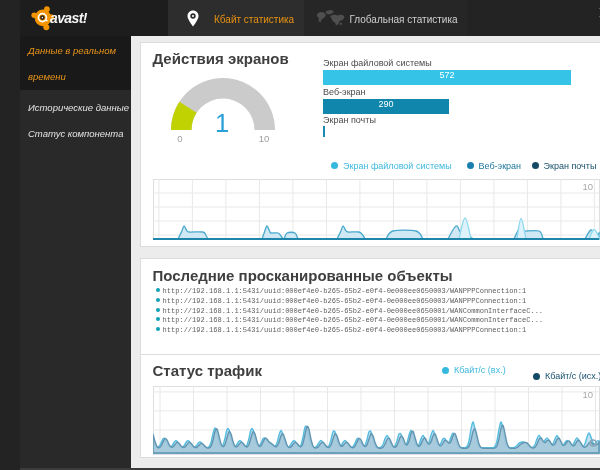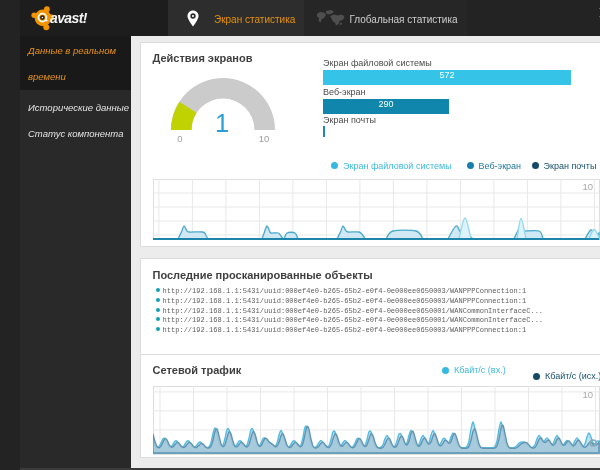--- a/index.html
+++ b/index.html
@@ -29,21 +29,21 @@
 #mi1 { top:0px; height:54px; background:#191919; color:#e8941a; padding-top:2px; line-height:26px; }
 #mi2 { top:66px; }
 #mi3 { top:92px; }
 
 
 #content { position:absolute; left:111px; top:36px; width:484px; height:431.5px; background:#ececec; }
 .card { position:absolute; left:9px; width:463px; background:#ffffff; border:1px solid #dcdcdc; }
 #card1 { top:6px;  height:205px; }
 #card2 { top:222px; height:102px; }
 #card3 { top:318px; height:104px; }
-.h { position:absolute; font-size:11px; font-weight:bold; color:#3f3f3f; line-height:11px; }
+.h { position:absolute; font-size:15px; font-weight:bold; color:#3f3f3f; line-height:11px; }
 
 
 #h1 { left:11.5px; top:10px; }
 #gauge { position:absolute; left:11.5px; top:32.5px; }
 .blabel { position:absolute; left:182px; font-size:9px; color:#4a4a4a; line-height:10px; }
 .bar { position:absolute; left:182px; height:15px; color:#ffffff; font-size:9px; text-align:center; line-height:10px; }
 .legend { position:absolute; font-size:9px; line-height:12px; white-space:nowrap; }
 .dot { display:inline-block; width:7px; height:7px; border-radius:50%; margin-right:5px; position:relative; top:0.5px; }
 #chart1 { position:absolute; left:11.5px; top:136px; }
 
@@ -85,21 +85,21 @@
 <circle cx="12.4" cy="14.6" r="0.8" fill="#ffffff"></circle>
 <path d="M16,17.6 l1.6,0 m-0.8,-0.8 l0,1.6" stroke="#ffffff" stroke-width="1"></path>
 </svg>
     <div id="logotext">avast!</div>
     <div id="tab1">
         <svg width="12" height="17" viewBox="0 0 12 17">
 <path d="M6,0.4 C2.9,0.4 0.5,2.8 0.5,5.9 C0.5,8.3 2.5,11.5 6,16.6 C9.5,11.5 11.5,8.3 11.5,5.9 C11.5,2.8 9.1,0.4 6,0.4 Z" fill="#ffffff"></path>
 <circle cx="6" cy="6" r="2.7" fill="#2d2d2d"></circle>
 <circle cx="6" cy="6" r="1.05" fill="#ffffff"></circle>
 </svg>
-        <span class="t">Экран статистика</span>
+        <span class="t">Кбайт статистика</span>
       </div>
     <div id="tab2">
         <svg width="30" height="16" viewBox="0 0 30 16">
 <g fill="#4f4f4f">
 <path d="M1,4 l3,-2 4,0.5 2,2 -1.5,3 -3,2 -1,3 -2,-1.5 0.5,-3 -2,-1.5 Z"></path>
 <path d="M10,1 l5,-1 3,1.5 -2,2 -4,1 -2,-1.5 Z"></path>
 <path d="M14,6 l4,-1.5 4,1 2.5,-1 3,1 1,2 -2,2.5 -3,1 -1,3 -2.5,1.5 -1,-3 -2,-1 -1.5,-3 Z"></path>
 <path d="M24,12.5 l2,0.5 -0.5,2 -2,-0.5 Z"></path>
 </g>
 </svg>
@@ -179,21 +179,21 @@
       <div class="h" id="h2">Последние просканированные объекты</div>
       <div class="urlrow" style="top:24.7px"><span class="bullet"></span><span class="urltext">http://192.168.1.1:5431/uuid:000ef4e0-b265-65b2-e0f4-0e000ee0650003/WANPPPConnection:1</span></div>
 <div class="urlrow" style="top:34.8px"><span class="bullet"></span><span class="urltext">http://192.168.1.1:5431/uuid:000ef4e0-b265-65b2-e0f4-0e000ee0650003/WANPPPConnection:1</span></div>
 <div class="urlrow" style="top:44.7px"><span class="bullet"></span><span class="urltext">http://192.168.1.1:5431/uuid:000ef4e0-b265-65b2-e0f4-0e000ee0650001/WANCommonInterfaceC...</span></div>
 <div class="urlrow" style="top:54.1px"><span class="bullet"></span><span class="urltext">http://192.168.1.1:5431/uuid:000ef4e0-b265-65b2-e0f4-0e000ee0650001/WANCommonInterfaceC...</span></div>
 <div class="urlrow" style="top:64.1px"><span class="bullet"></span><span class="urltext">http://192.168.1.1:5431/uuid:000ef4e0-b265-65b2-e0f4-0e000ee0650003/WANPPPConnection:1</span></div>
 
     </div>
 
     <div class="card" id="card3">
-      <div class="h" id="h3">Сетевой трафик</div>
+      <div class="h" id="h3">Статус трафик</div>
       <div class="legend" style="left:301px; top:9px; color:#3db8dd"><span class="dot" style="background:#35b9de"></span>Кбайт/с (вх.)</div>
       <div class="legend" style="left:392px; top:15px; color:#174f6b"><span class="dot" style="background:#134b66"></span>Кбайт/с (исх.)</div>
       <div id="chart3wrap"><svg id="chart2" width="447" height="69" viewBox="0 0 447 69">
 <rect x="0.5" y="0.5" width="446" height="68" fill="#ffffff" stroke="#dedede"></rect>
 <g stroke="#e8e8e8" stroke-width="1">
               <line x1="7.0" y1="0" x2="7.0" y2="67.0"></line>
               <line x1="40.5" y1="0" x2="40.5" y2="67.0"></line>
               <line x1="74.0" y1="0" x2="74.0" y2="67.0"></line>
               <line x1="107.5" y1="0" x2="107.5" y2="67.0"></line>
               <line x1="141.0" y1="0" x2="141.0" y2="67.0"></line>

